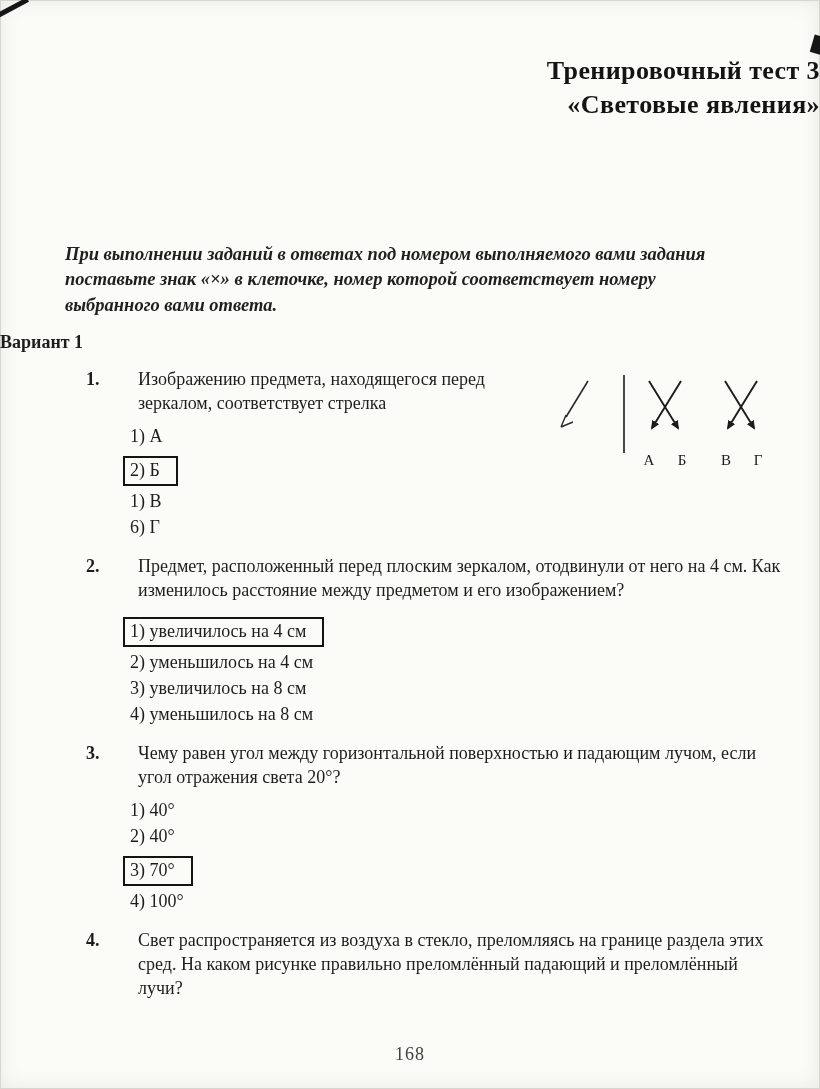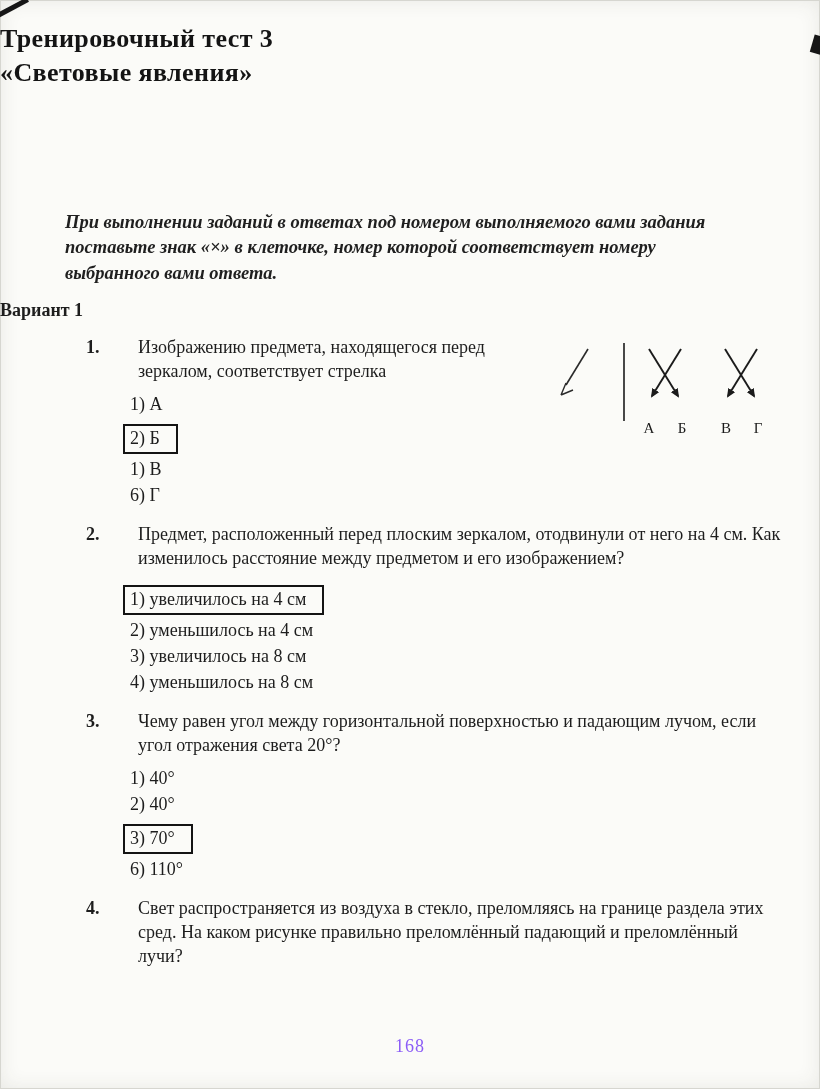--- a/index.html
+++ b/index.html
@@ -4,40 +4,40 @@
 <style>
   html,body{margin:0;padding:0}
   body{width:820px;height:1089px;background:#e9e9e6;
        font-family:"Liberation Serif","DejaVu Serif",serif;color:#1d1d1d}
   .page{position:relative;width:820px;height:1089px;background:#fbfbf8;overflow:hidden;
         box-shadow:inset 0 0 0 1px #d6d6d0, inset 0 0 20px rgba(60,60,50,.10)}
   .artifact{position:absolute;background:#161616}
   .art-tl{left:-8px;top:6px;width:38px;height:5px;transform:rotate(-28deg)}
   .art-tr{right:-5px;top:36px;width:13px;height:18px;transform:rotate(16deg)}
 
-  .titles{padding-top:22px;text-align:left;font-weight:bold;font-size:26px;
+  .titles{padding-top:54px;text-align:right;font-weight:bold;font-size:26px;
           line-height:1.3;letter-spacing:.4px;color:#141414}
   .instructions{width:690px;margin:120px auto 0;font-style:italic;
           font-weight:bold;font-size:18.5px;line-height:1.4;color:#1f1f1f}
   .variant{margin-top:13px;text-align:left;font-weight:bold;font-size:18px}
 
   .question{position:relative;margin:14px 28px 0 86px;font-size:18px;line-height:24px}
   .qnum{position:absolute;left:0;top:0;width:40px;font-weight:bold}
   .qbody{margin-left:44px}
   .qtext{margin:8px}
   .q1 .qtext{max-width:352px}
   .options{margin-top:8px}
   .option{padding:1px 0}
   .boxbdr{display:inline-block;border:2.6px solid #141414;padding:0 16px 2px 5px;
           margin:6px 0 1px -7px}
 
   .fig{position:absolute;left:446px;top:6px;width:246px;height:106px}
 
-  .pagenum{position:absolute;left:0;right:0;bottom:32px;text-align:center;
-           font-size:18px;letter-spacing:1px;color:#8b5cf6}
+  .pagenum{position:absolute;left:0;right:0;bottom:24px;text-align:center;
+           font-size:18px;letter-spacing:1px;color:#404040}
 </style>
 </head>
 <body>
 
 <div class="page">
 
   <div class="artifact art-tl"></div>
   <div class="artifact art-tr"></div>
 
   <div class="titles">
@@ -102,21 +102,21 @@
   </section>
 
   <section class="question">
     <span class="qnum">3.</span>
     <div class="qbody">
       <p class="qtext">Чему равен угол между горизонтальной поверхностью и падающим лучом, если угол отражения света 20°?</p>
       <div class="options">
         <div class="option">1) 40°</div>
         <div class="option">2) 40°</div>
         <div class="option"><span class="boxbdr"><span>3) 70°</span></span></div>
-        <div class="option">6) 110°</div>
+        <div class="option">4) 100°</div>
       </div>
     </div>
   </section>
 
   <section class="question">
     <span class="qnum">4.</span>
     <div class="qbody">
       <p class="qtext">Свет распространяется из воздуха в стекло, преломляясь на границе раздела этих сред. На каком рисунке правильно преломлённый падающий и преломлённый лучи?</p>
     </div>
   </section>

